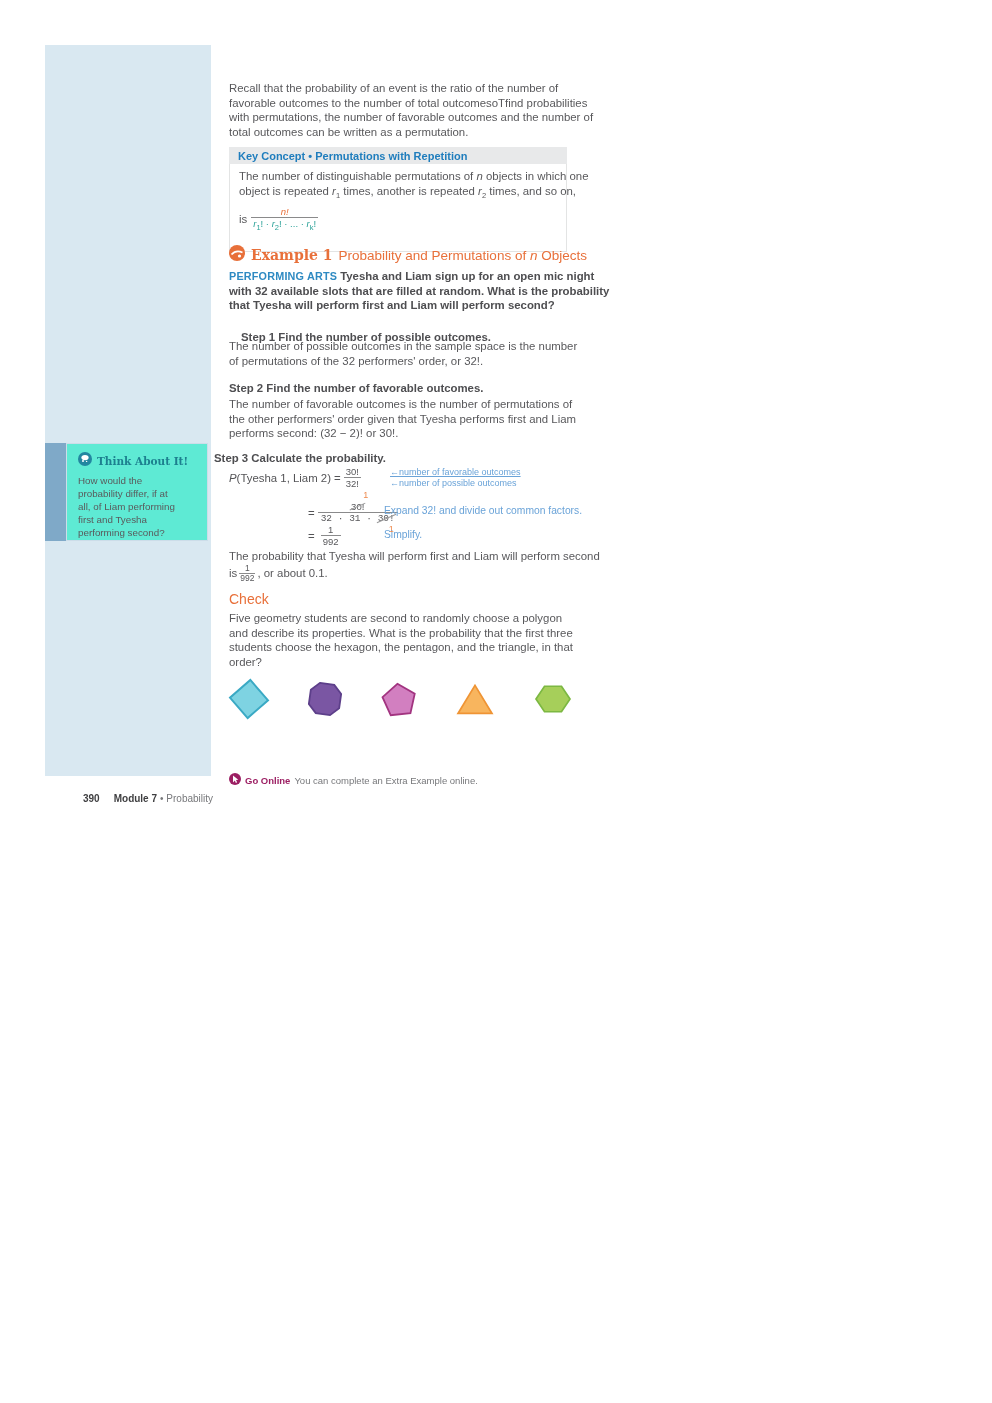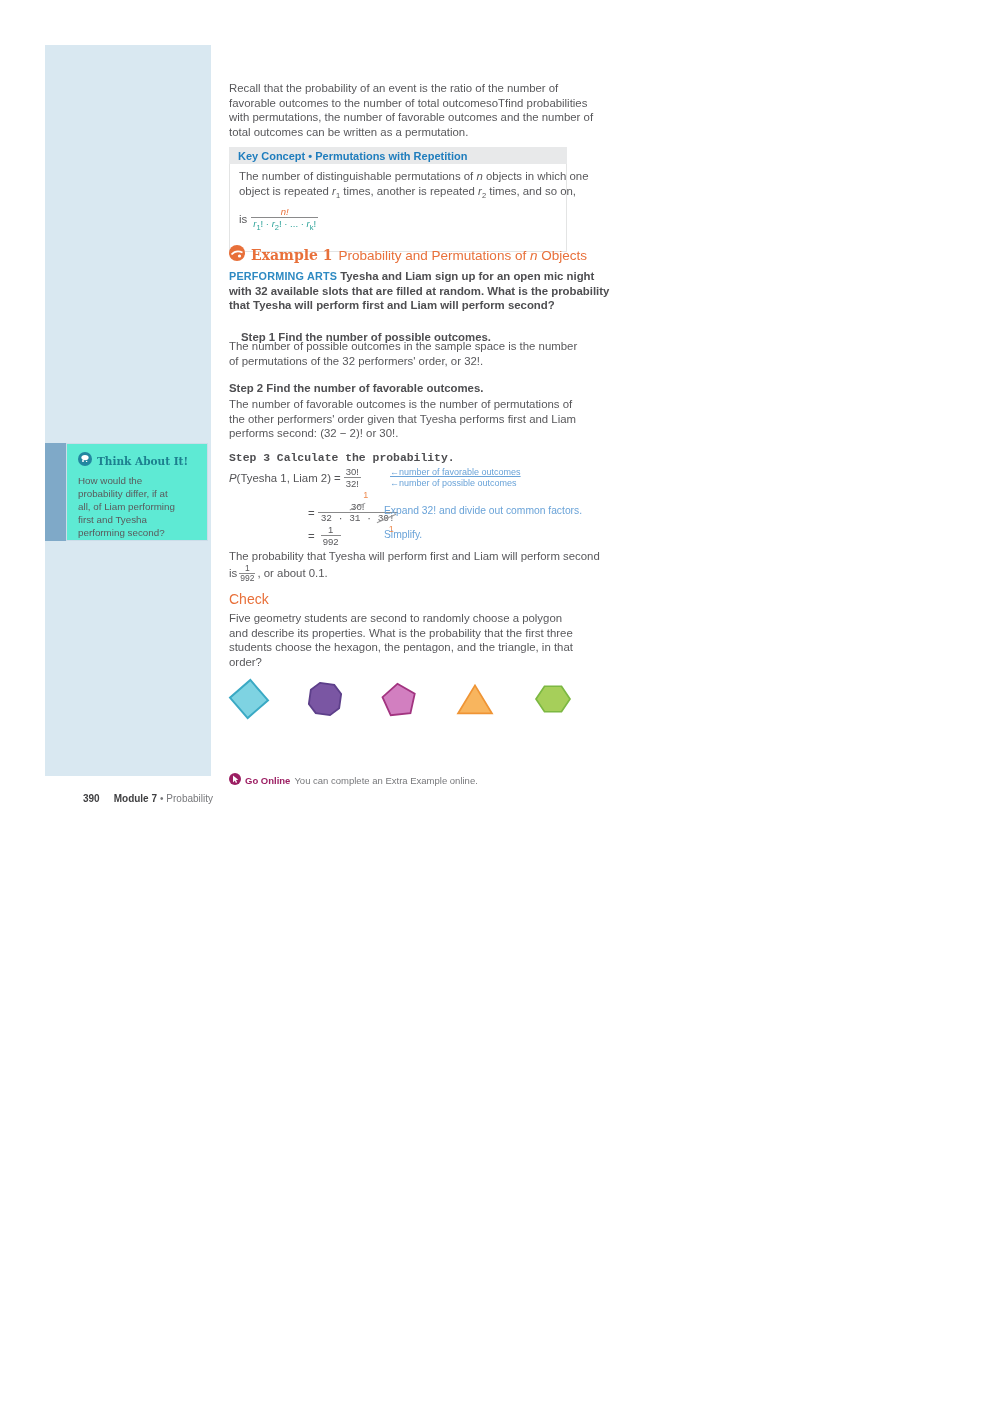--- a/index.html
+++ b/index.html
@@ -42,21 +42,21 @@
 
   .example-head { left:229px; top:245px; display:flex; align-items:center; gap:6px; }
   .example-label { font-family:"DejaVu Serif", serif; font-weight:bold; font-size:14px; color:#e8703a; }
   .example-title { font-size:13.5px; color:#e8703a; }
 
   .ex-prompt { left:229px; top:269px; font-weight:bold; color:#4e4e51; }
   .pa-tag { color:#2e8ac2; font-size:10.8px; letter-spacing:0.2px; margin-right:3px; }
 
   .s1h { left:229px; top:330px;margin-left:12px; } .s1b { left:229px; top:339px; }
   .s2h { left:229px; top:381px; } .s2b { left:229px; top:397px; }
-  .s3h { left:229px; top:451px;font-family:Liberation Mono, monospace; }
+  .s3h { left:214px; top:451px; }
 
   .eq-line { left:229px; width:370px; }
   .eq1 { top:466px; }
   .eq-row { display:flex; align-items:center; }
   .eq-lhs { font-size:11.4px; color:#545457; }
   .eq-frac { margin-left:3px; }
   .eq-note-col { position:absolute; left:161px; top:1px; font-size:9px; line-height:11px; color:#6aa3d8; }
   .eq-note-col .u { text-decoration:underline; }
   .eq2 { top:490px; }
   .eq-indent { margin-left:79px; }

